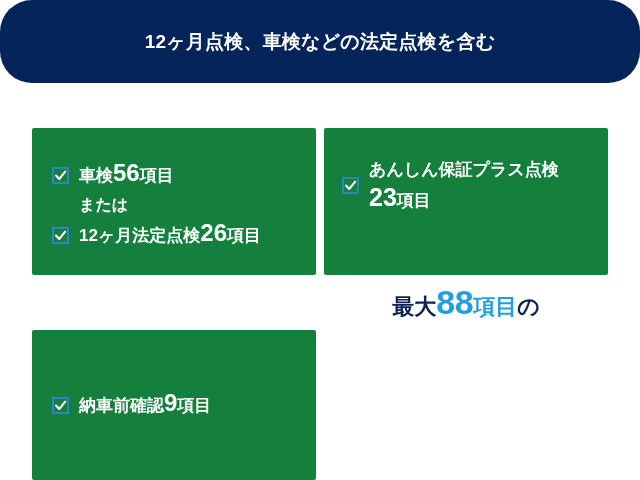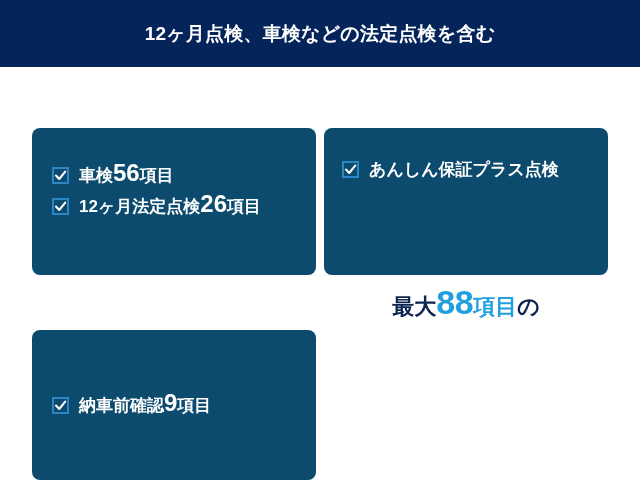--- a/index.html
+++ b/index.html
@@ -14,41 +14,42 @@
     overflow: hidden;
     position: relative;
   }
 
   
   .header-banner {
     position: absolute;
     left: 0;
     top: 0;
     width: 640px;
-    height: 67px;
+    height: 83px;
     background: #04245a;
     display: flex;
     flex-direction: column;
     align-items: center;
     justify-content: center;
+    border-radius: 32px;
   }
   .header-line {
     color: #ffffff;
     font-size: 19px;
     font-weight: bold;
     line-height: 28px;
     letter-spacing: 0.2px;
     white-space: nowrap;
   }
 
   
   .card {
     position: absolute;
-    background: #0c4a6e;
-    border-radius: 8px;
+    background: #15803d;
+    border-radius: 2px;
     box-sizing: border-box;
   }
   #card-inspection {
     left: 32px;
     top: 128px;
     width: 284px;
     height: 147px;
   }
   #card-warranty {
     left: 324px;
@@ -197,20 +198,23 @@
     <div class="check-row row-1">
       <span class="checkbox-icon">
         <svg width="17" height="17" viewBox="0 0 17 17" xmlns="http://www.w3.org/2000/svg">
           <rect x="1" y="1" width="15" height="15" fill="none" stroke="#2d86c4" stroke-width="2"></rect>
           <polyline points="4,8.5 7.2,12 13.2,4.6" fill="none" stroke="#ffffff" stroke-width="2.1" stroke-linecap="round" stroke-linejoin="round"></polyline>
         </svg>
       </span>
       <span class="row-text"><span>車検</span><span class="num">56</span><span>項目</span></span>
     </div>
 
+    <div class="plain-row row-2">
+      <span class="row-text">または</span>
+    </div>
 
     <div class="check-row row-3">
       <span class="checkbox-icon">
         <svg width="17" height="17" viewBox="0 0 17 17" xmlns="http://www.w3.org/2000/svg">
           <rect x="1" y="1" width="15" height="15" fill="none" stroke="#2d86c4" stroke-width="2"></rect>
           <polyline points="4,8.5 7.2,12 13.2,4.6" fill="none" stroke="#ffffff" stroke-width="2.1" stroke-linecap="round" stroke-linejoin="round"></polyline>
         </svg>
       </span>
       <span class="row-text"><span>12ヶ月法定点検</span><span class="num">26</span><span>項目</span></span>
     </div>
@@ -221,20 +225,21 @@
 <div class="card" id="card-warranty">
   <div class="content">
     <span class="checkbox-icon">
       <svg width="17" height="17" viewBox="0 0 17 17" xmlns="http://www.w3.org/2000/svg">
         <rect x="1" y="1" width="15" height="15" fill="none" stroke="#2d86c4" stroke-width="2"></rect>
         <polyline points="4,8.5 7.2,12 13.2,4.6" fill="none" stroke="#ffffff" stroke-width="2.1" stroke-linecap="round" stroke-linejoin="round"></polyline>
       </svg>
     </span>
     <div class="stack">
       <div class="line-1">あんしん保証プラス点検</div>
+      <div class="line-2"><span class="num">23</span><span>項目</span></div>
     </div>
   </div>
 </div>
 
 <div class="card" id="card-predelivery">
   <div class="content">
     <div class="check-row">
       <span class="checkbox-icon">
         <svg width="17" height="17" viewBox="0 0 17 17" xmlns="http://www.w3.org/2000/svg">
           <rect x="1" y="1" width="15" height="15" fill="none" stroke="#2d86c4" stroke-width="2"></rect>

